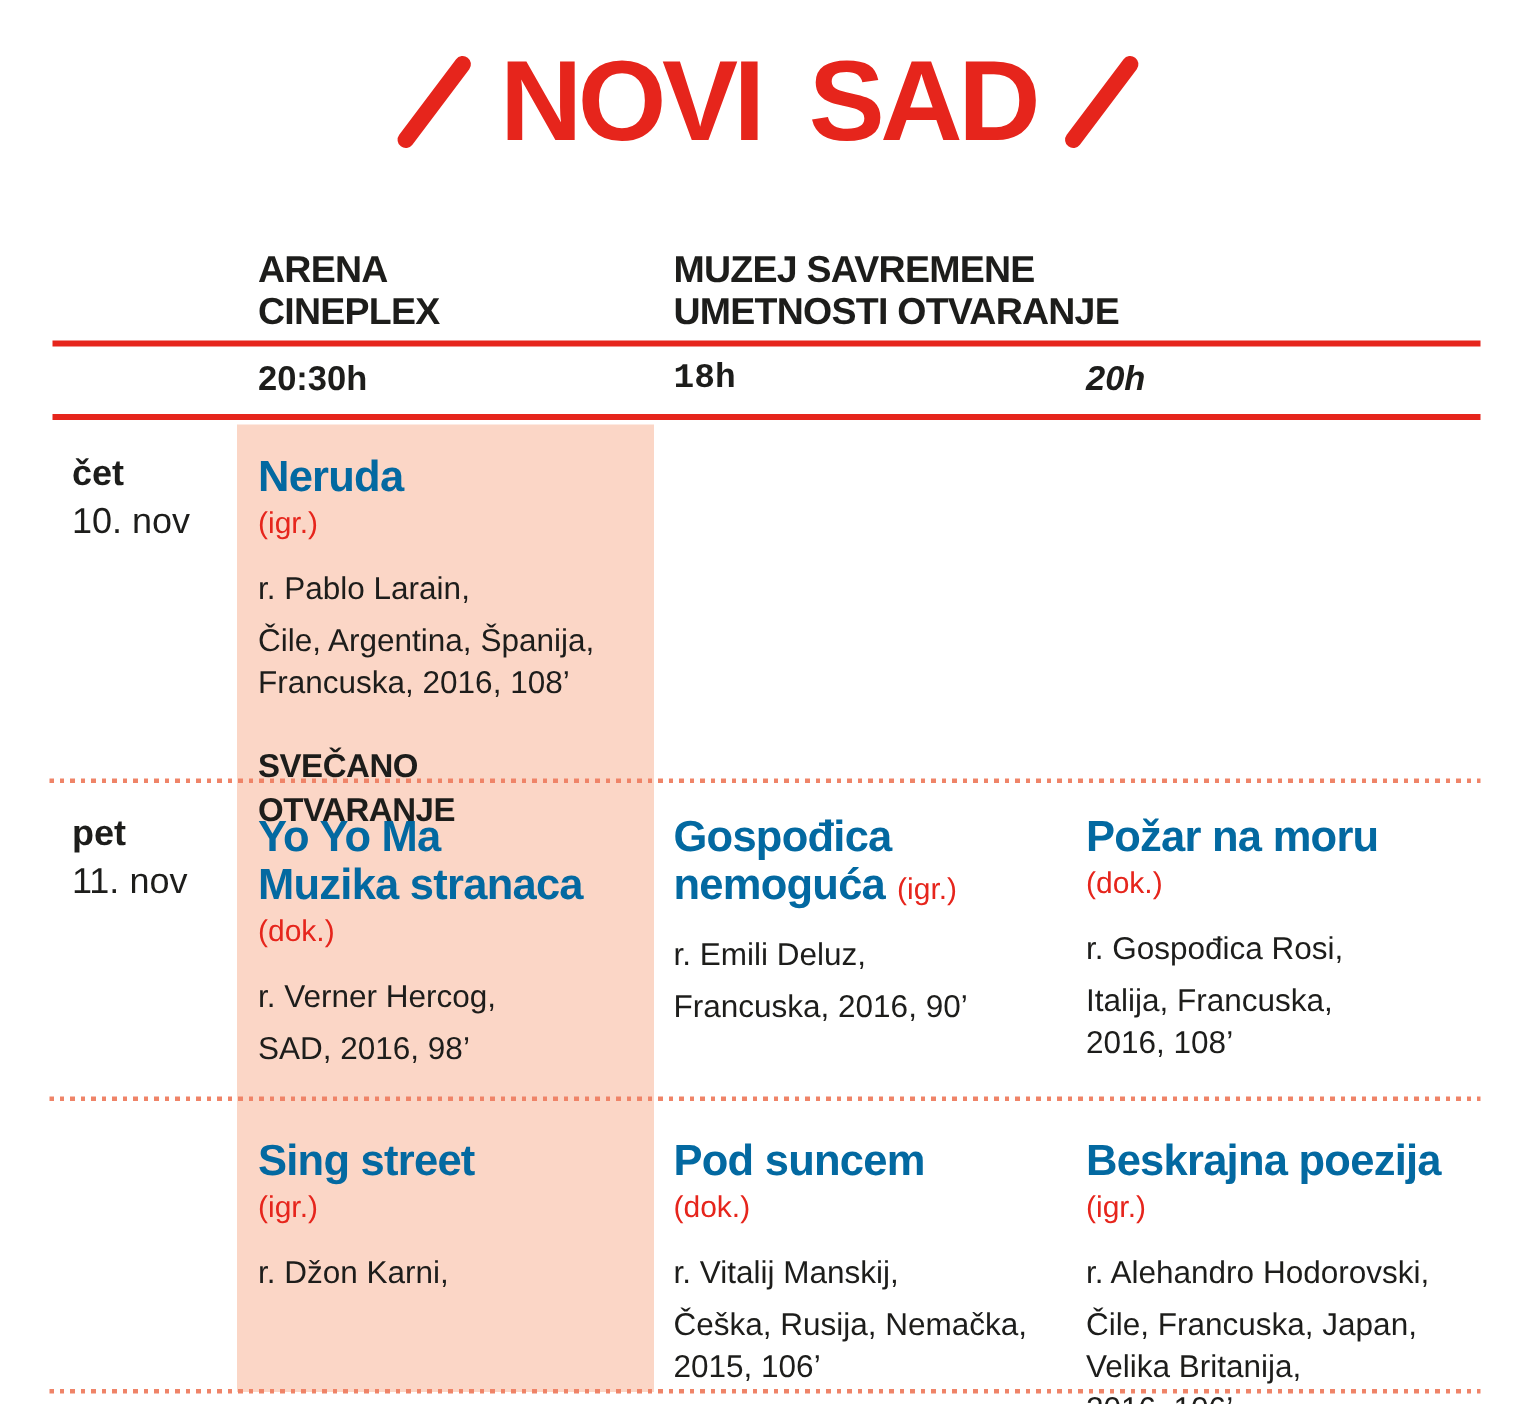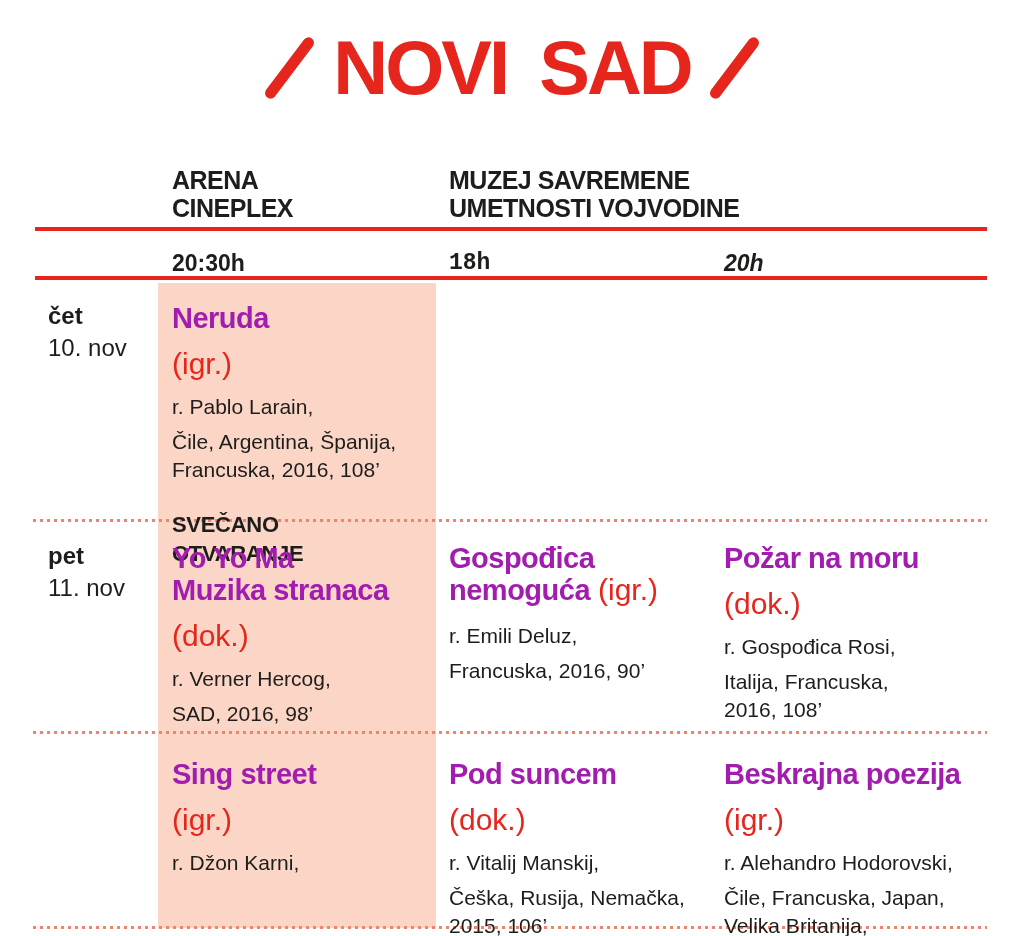--- a/index.html
+++ b/index.html
@@ -68,21 +68,21 @@
     left: 33px; width: 954px; height: 3px;
     background: repeating-linear-gradient(to right, #ef8468 0 3px, transparent 3px 7px);
   }
   .dot-1 { top: 519px; }
   .dot-2 { top: 731px; }
   .dot-3 { top: 926px; }
 
   
   .time-label {
     position: absolute;
-    top: 250px;
+    top: 239px;
     color: #1d1d1b;
     font-weight: bold;
     font-size: 23px;
   }
   .time-1 { left: 172px; }
   .time-2 { left: 449px; font-family: Liberation Mono, monospace; }
   .time-3 { left: 724px; font-style: italic; }
 
   
   .pink-col {
@@ -101,33 +101,33 @@
   .day-abbr { font-weight: bold; font-size: 24px; line-height: 28px; }
   .day-date { font-size: 24px; line-height: 28px; margin-top: 4px; }
 
   
   .film-cell { position: absolute; }
   .col-arena { left: 172px; width: 258px; }
   .col-18h   { left: 449px; width: 268px; }
   .col-20h   { left: 724px; width: 292px; }
 
   .film-title {
-    color: #a21caf;
+    color: #0369a1;
     font-weight: bold;
     font-size: 29px;
     line-height: 32px;
     letter-spacing: -0.5px;
     white-space: pre-line;
   }
   .film-title.inline-part { display: inline; }
   .film-tag {
     color: #e6251c;
-    font-size: 30px;
+    font-size: 20px;
     line-height: 27px;
-    margin-top: 16px;
+    margin-top: 2px;
   }
   .film-tag.inline { display: inline; margin-left: 8px; font-weight: normal; }
   .film-director {
     color: #1d1d1b;
     font-size: 21px;
     line-height: 26px;
     margin-top: 17px;
   }
   .film-countries {
     color: #1d1d1b;
@@ -157,21 +157,21 @@
 
   <div class="title-row">
     <div class="title-slash"></div>
     <div class="page-title">NOVI SAD</div>
     <div class="title-slash"></div>
   </div>
 
   <div class="venue venue-arena">ARENA
 CINEPLEX</div>
   <div class="venue venue-muzej">MUZEJ SAVREMENE
-UMETNOSTI VOJVODINE</div>
+UMETNOSTI OTVARANJE</div>
 
   <div class="red-rule rule-1"></div>
 
   <div class="time-label time-1">20:30h</div>
   <div class="time-label time-2">18h</div>
   <div class="time-label time-3">20h</div>
 
   <div class="red-rule rule-2"></div>
 
   <div class="pink-col"></div>

